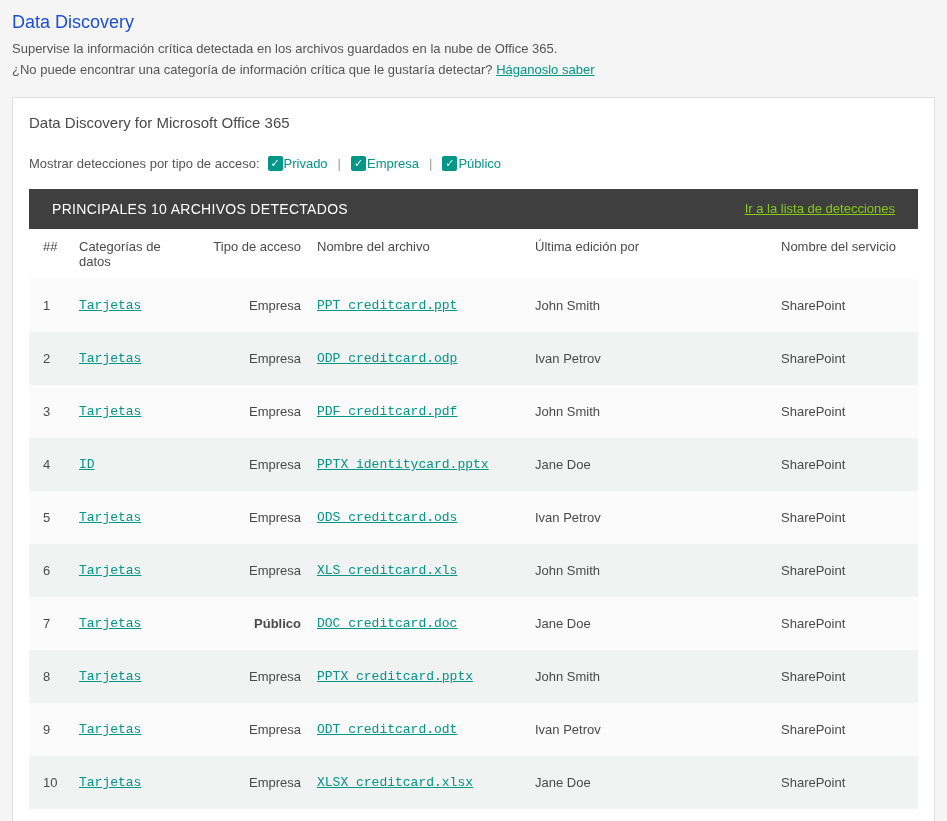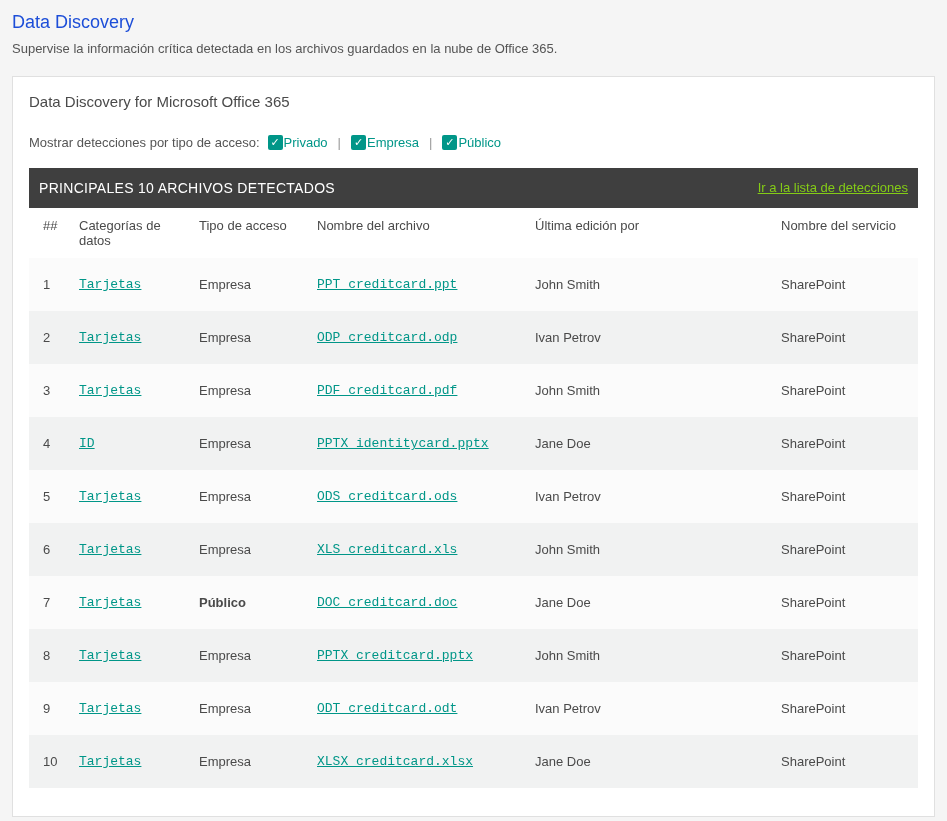--- a/index.html
+++ b/index.html
@@ -70,21 +70,21 @@
       line-height: 1;
     }
     .checkbox::before { content: "✓"; }
     .table-wrap { width: 100%; }
     .table-titlebar {
       background: #3f3f3f;
       color: #ffffff;
       display: flex;
       align-items: center;
       justify-content: space-between;
-      padding: 12px 10px;
+      padding: 12px 23px;
       font-size: 14px;
     }
     .table-titlebar span { letter-spacing: 0.3px; }
     .table-titlebar a {
       color: #84cc16;
       text-decoration: underline;
       font-size: 13px;
     }
     table { width: 100%; border-collapse: collapse; }
     thead th {
@@ -106,31 +106,35 @@
     }
     td.link a, td.link span.lnk {
       color: #009688;
       text-decoration: underline;
       cursor: pointer;
       font-family: Liberation Mono, monospace;
     }
     td.bold { font-weight: 700; }
     th:nth-child(1), td:nth-child(1) { width: 42px; padding-left: 14px; }
     th:nth-child(2), td:nth-child(2) { width: 120px; }
-    th:nth-child(3), td:nth-child(3) { width: 118px; }
+    th:nth-child(3), td:nth-child(3) { width: 118px; text-align: right; }
     th:nth-child(4), td:nth-child(4) { width: 218px; }
     th:nth-child(5), td:nth-child(5) { width: 246px; }
     th:nth-child(6), td:nth-child(6) { width: auto; }
   </style>
 </head>
 <body>
 
 <div class="page-header">
   <h1>Data Discovery</h1>
   <p>Supervise la información crítica detectada en los archivos guardados en la nube de Office 365.</p>
+  <p>
+    <span>¿No puede encontrar una categoría de información crítica que le gustaría detectar? </span>
+    <a href="#">Háganoslo saber</a>
+  </p>
 </div>
 
 <div class="panel">
   <div class="panel-title">Data Discovery for Microsoft Office 365</div>
 
   <div class="filter-row">
     <span>Mostrar detecciones por tipo de acceso:</span>
     <span class="filter-item">
       <span class="checkbox"></span>
       <span>Privado</span>

